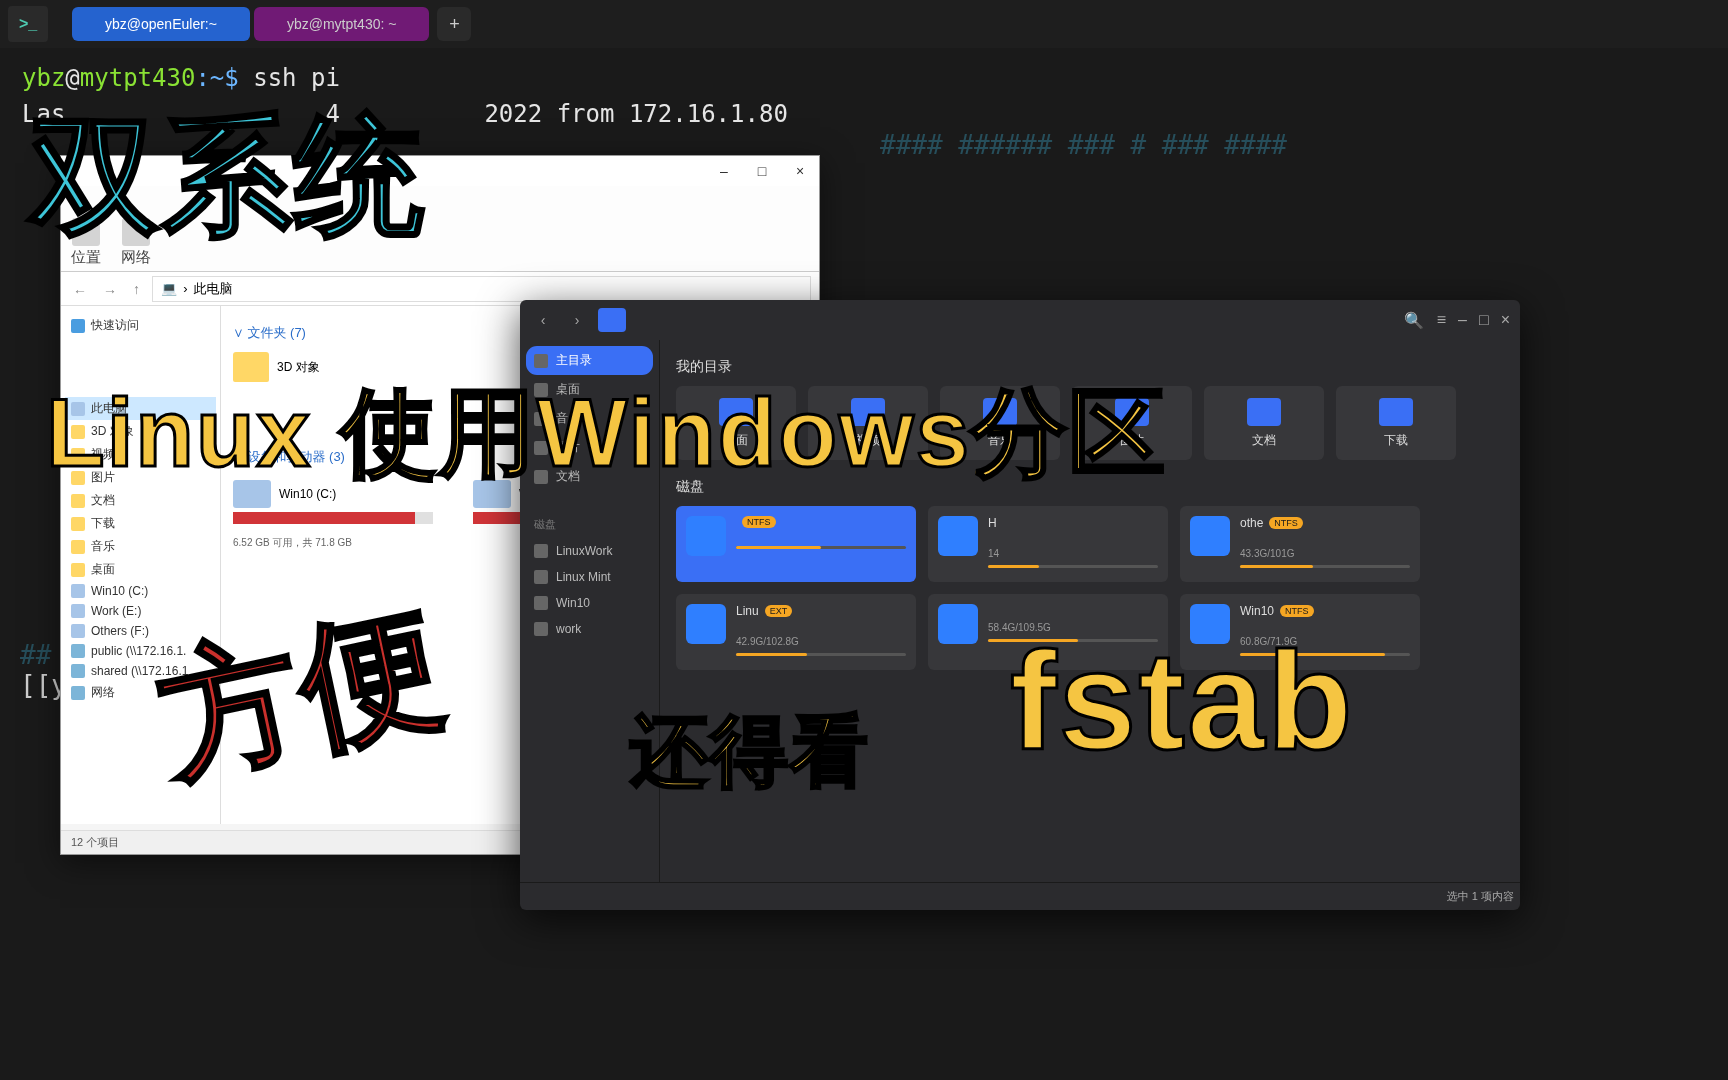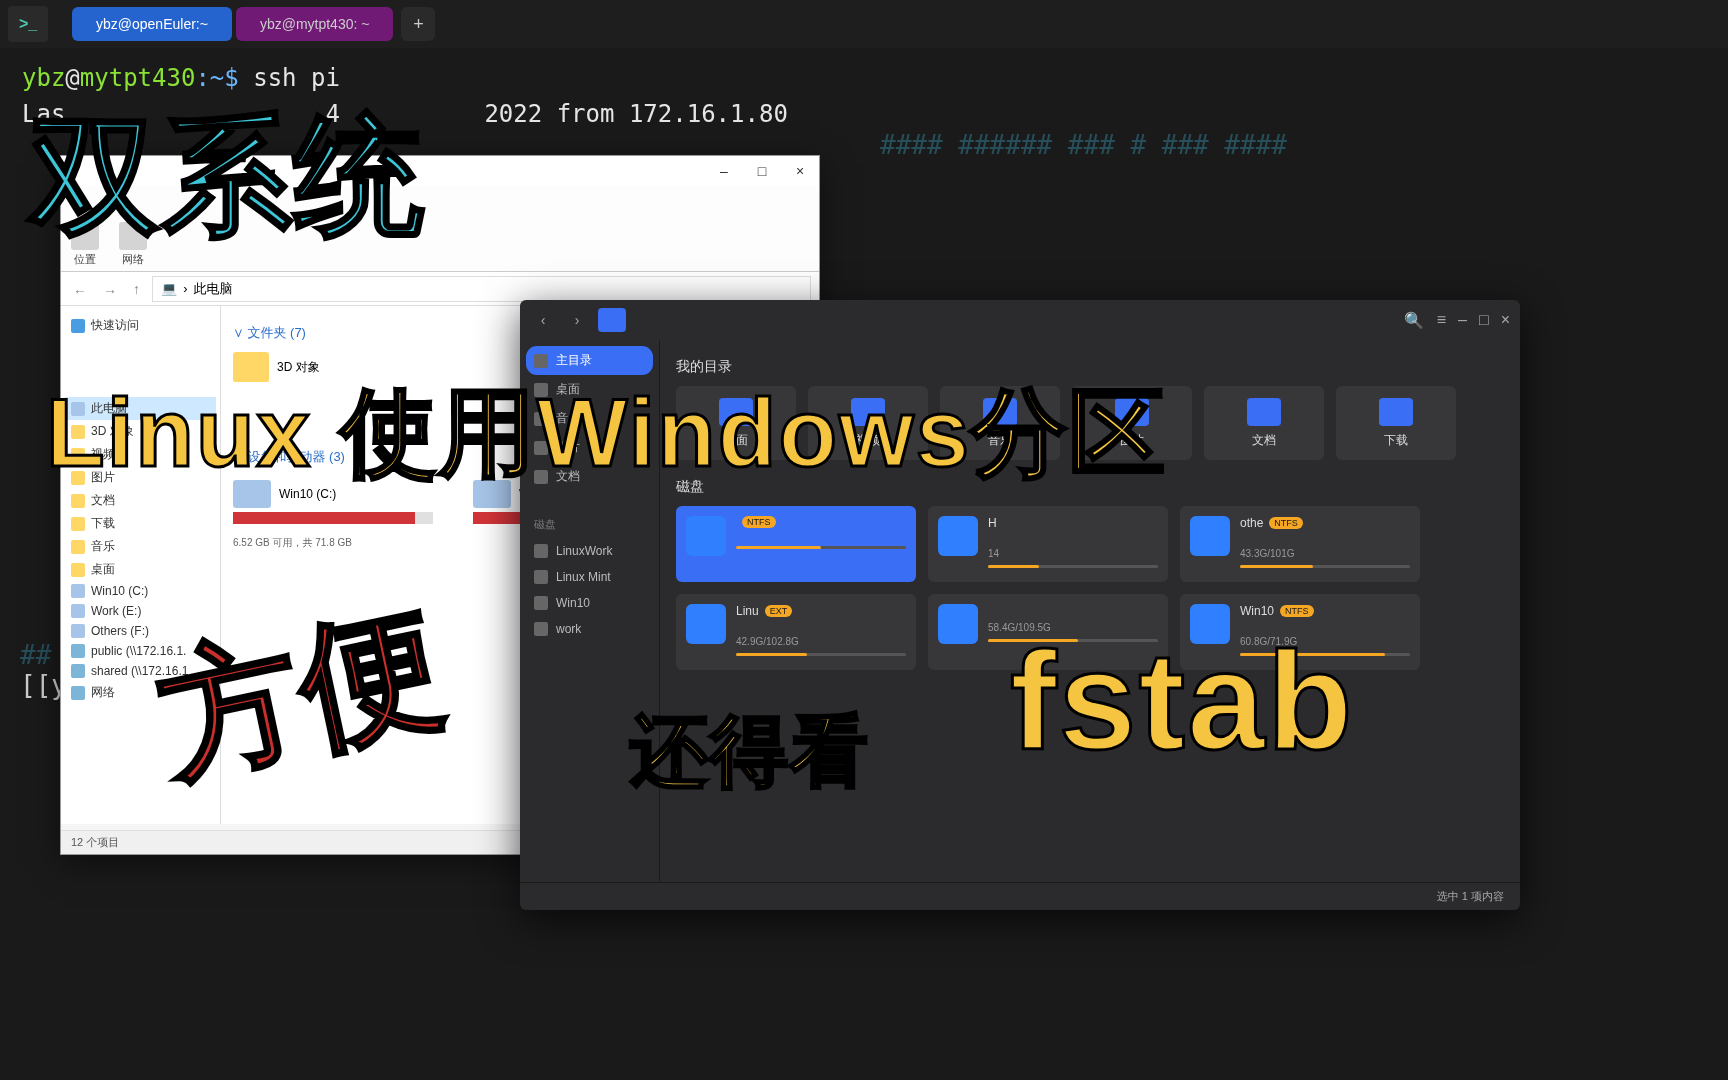--- a/index.html
+++ b/index.html
@@ -41,21 +41,21 @@
 }
 .terminal-icon::before {
   content: ">_";
   color: #4ec9b0;
   font-weight: bold;
   font-size: 16px;
 }
 .tab {
   height: 34px;
   border-radius: 6px;
-  padding: 0 24px;
+  padding: 0 33px;
   display: flex;
   align-items: center;
   color: #ccc;
   font-size: 14px;
 }
 .tab.active { background: #2563cf; color: #fff; }
 .tab.inactive { background: #701a75; }
 .tab-add {
   width: 34px; height: 34px;
   background: #2a2a2a;
@@ -107,21 +107,21 @@
   border-bottom: 1px solid #ccc;
   display: flex;
   align-items: flex-end;
   padding: 4px 10px;
   gap: 20px;
 }
 .ribbon-group {
   display: flex;
   flex-direction: column;
   align-items: center;
-  font-size: 11px;
+  font-size: 15px;
   color: #444;
   justify-content: flex-end;
 }
 .ribbon-icon {
   width: 28px; height: 28px;
   background: #d4d4d4;
   border-radius: 3px;
   margin-bottom: 2px;
 }
 .explorer-nav {
@@ -390,21 +390,21 @@
   height: 100%;
   background: #f5a623;
   border-radius: 2px;
 }
 .fm-status {
   height: 28px;
   border-top: 1px solid #1a1a1a;
   display: flex;
   justify-content: flex-end;
   align-items: center;
-  padding: 0 16px;
+  padding: 0 6px;
   font-size: 11px;
   color: #aaa;
 }
 
 
 .title-overlay {
   position: absolute;
   font-weight: 900;
   -webkit-text-stroke: 3px #000;
   letter-spacing: 2px;

